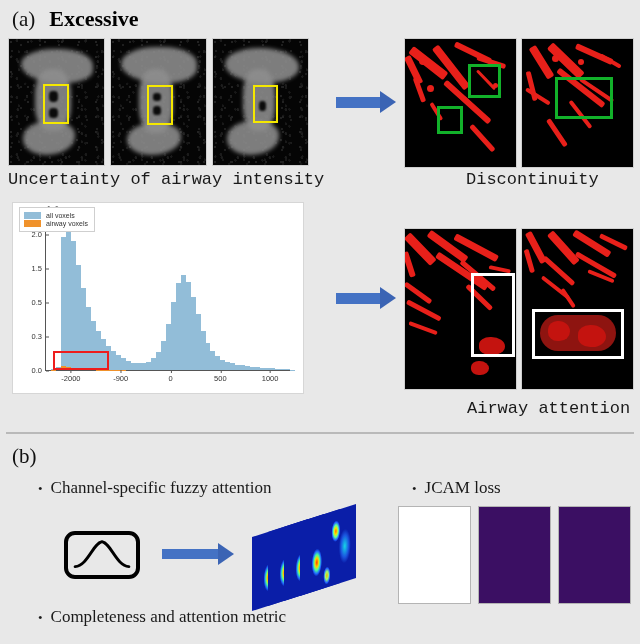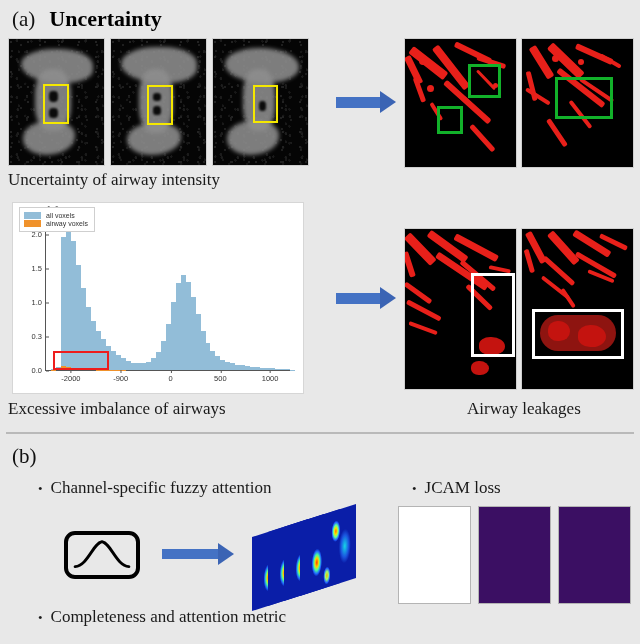--- a/index.html
+++ b/index.html
@@ -11,21 +11,21 @@
   }
   .figure { position: relative; width: 640px; height: 644px; background: #e8e8e8; }
 
   
   .panel-head { position: absolute; display: flex; align-items: baseline; gap: 14px; }
   .panel-tag { font-size: 21px; font-family: "Liberation Serif", serif; color: #111; }
   .panel-title { font-size: 22px; font-weight: bold; color: #000; font-family: "Liberation Serif", serif; }
 
   
   .cap { position: absolute; font-size: 17px; color: #1a1a1a; white-space: nowrap;
-         font-family: Liberation Serif, serif; }
+         font-family: Liberation Mono, monospace; }
   .imgbox { position: absolute; background: #000; overflow: hidden; border: 1px solid #cfcfcf; }
 
   
   .ct { background: #050505; }
   .ct .lung {
     position: absolute; background: #8e8e8e; border-radius: 50%;
     filter: blur(2.2px); opacity: .88;
   }
   .ct .noise {
     position: absolute; inset: 0; opacity: .55;
@@ -109,21 +109,21 @@
   .jcam { position: absolute; border: 1px solid #b4b4b4; }
   .jcam .bg { position: absolute; inset: 0; }
 </style>
 </head>
 <body>
 
 <div class="figure">
 
   <div class="panel-head" style="left:12px; top:6px;">
     <span class="panel-tag">(a)</span>
-    <span class="panel-title">Uncertainty</span>
+    <span class="panel-title">Excessive</span>
   </div>
 
   <div class="imgbox ct" style="left:8px; top:38px; width:97px; height:128px;">
     <div class="noise"></div>
     <div class="lung" style="left:12px; top:10px; width:72px; height:34px; border-radius:48% 52% 40% 60%;"></div>
     <div class="lung" style="left:26px; top:30px; width:36px; height:62px; border-radius:40%;"></div>
     <div class="lung" style="left:14px; top:82px; width:52px; height:34px; border-radius:50% 40% 55% 45%;"></div>
     <div class="dark" style="left:40px; top:52px; width:9px; height:11px;"></div>
     <div class="dark" style="left:40px; top:69px; width:9px; height:10px;"></div>
     <div class="ybox" style="left:34px; top:45px; width:26px; height:40px;"></div>
@@ -187,20 +187,21 @@
       <div class="br" style="left:58px; top:38px; width:40px; height:4px; transform:rotate(34deg);"></div>
       <div class="br" style="left:48px; top:60px; width:34px; height:4px; transform:rotate(52deg);"></div>
       <div class="br" style="left:26px; top:78px; width:32px; height:5px; transform:rotate(56deg);"></div>
       <div class="br" style="left:78px; top:14px; width:24px; height:4px; transform:rotate(30deg);"></div>
       <div class="br" style="left:30px; top:16px; width:7px; height:7px; border-radius:50%;"></div>
       <div class="br" style="left:56px; top:20px; width:6px; height:6px; border-radius:50%;"></div>
     </div>
     <div class="gbox" style="left:33px; top:38px; width:58px; height:42px;"></div>
   </div>
 
+  <div class="cap" style="left:466px; top:170px;">Discontinuity</div>
 
   <div class="histwrap" style="left:12px; top:202px; width:292px; height:192px;">
     <div class="hist-exp">1e6</div>
     <div class="plotarea">
       <div class="bars" id="hist-bars">
           <div class="bar" style="position: relative; height: 100%;">
             <div class="b1" style="height: 0%; background: rgb(146, 189, 216);"></div>
             <div class="b1" style="height: 0%; background: rgb(240, 146, 43);"></div>
           </div>
           <div class="bar" style="position: relative; height: 100%;">
@@ -396,21 +397,21 @@
             <div class="b1" style="height: 0%; background: rgb(240, 146, 43);"></div>
           </div>
           <div class="bar" style="position: relative; height: 100%;">
             <div class="b1" style="height: 0.222222%; background: rgb(146, 189, 216);"></div>
             <div class="b1" style="height: 0%; background: rgb(240, 146, 43);"></div>
           </div>
         </div>
       <div id="y-ticks">
           <div class="ytick" style="bottom: 0%;">0.0</div>
           <div class="ytick" style="bottom: 22.2222%;">0.3</div>
-          <div class="ytick" style="bottom: 44.4444%;">1.0</div>
+          <div class="ytick" style="bottom: 44.4444%;">0.5</div>
           <div class="ytick" style="bottom: 66.6667%;">1.5</div>
           <div class="ytick" style="bottom: 88.8889%;">2.0</div>
         </div>
       <div id="x-ticks">
           <div class="xtick" style="left: 10%;">-2000</div>
           <div class="xtick" style="left: 30%;">-900</div>
           <div class="xtick" style="left: 50%;">0</div>
           <div class="xtick" style="left: 70%;">500</div>
           <div class="xtick" style="left: 90%;">1000</div>
         </div>
@@ -421,21 +422,20 @@
         <span class="sw" style="background:#92bdd8;"></span>
         <span class="lbl">all voxels</span>
       </div>
       <div class="row">
         <span class="sw" style="background:#f0922b;"></span>
         <span class="lbl">airway voxels</span>
       </div>
     </div>
   </div>
 
-  <div class="cap" style="left:8px; top:399px;">Excessive imbalance of airways</div>
 
   <div class="arrow" style="left:336px; top:287px; width:62px; height:22px;">
     <div class="shaft" style="left:0; top:6px; width:46px; height:11px;"></div>
     <div class="head" style="left:44px; top:0;"></div>
   </div>
 
   <div class="imgbox" style="left:404px; top:228px; width:113px; height:162px;">
     <div class="tree">
       <div class="br" style="left:2px; top:2px; width:38px; height:9px; transform:rotate(46deg);"></div>
       <div class="br" style="left:24px; top:0px; width:46px; height:8px; transform:rotate(36deg);"></div>
@@ -466,21 +466,21 @@
       <div class="br" style="left:20px; top:46px; width:34px; height:4px; transform:rotate(38deg);"></div>
       <div class="br" style="left:66px; top:40px; width:28px; height:4px; transform:rotate(22deg);"></div>
       <div class="br" style="left:40px; top:58px; width:22px; height:4px; transform:rotate(56deg);"></div>
       <div class="blob" style="left:18px; top:86px; width:76px; height:36px; border-radius:22px; background:#8e1410;"></div>
       <div class="blob" style="left:26px; top:92px; width:22px; height:20px; background:#c4130f;"></div>
       <div class="blob" style="left:56px; top:96px; width:28px; height:22px; background:#c4130f;"></div>
     </div>
     <div class="wbox" style="left:10px; top:80px; width:92px; height:50px;"></div>
   </div>
 
-  <div class="cap" style="left:467px; top:399px;">Airway leakages</div>
+  <div class="cap" style="left:467px; top:399px;">Airway attention</div>
 
   <div class="divider" style="top:432px;"></div>
 
   <div class="panel-head" style="left:12px; top:444px;">
     <span class="panel-tag">(b)</span>
   </div>
 
   <div class="bullet" style="left:38px; top:478px;">
     <span class="dot">•</span>
     <span>Channel-specific fuzzy attention</span>

